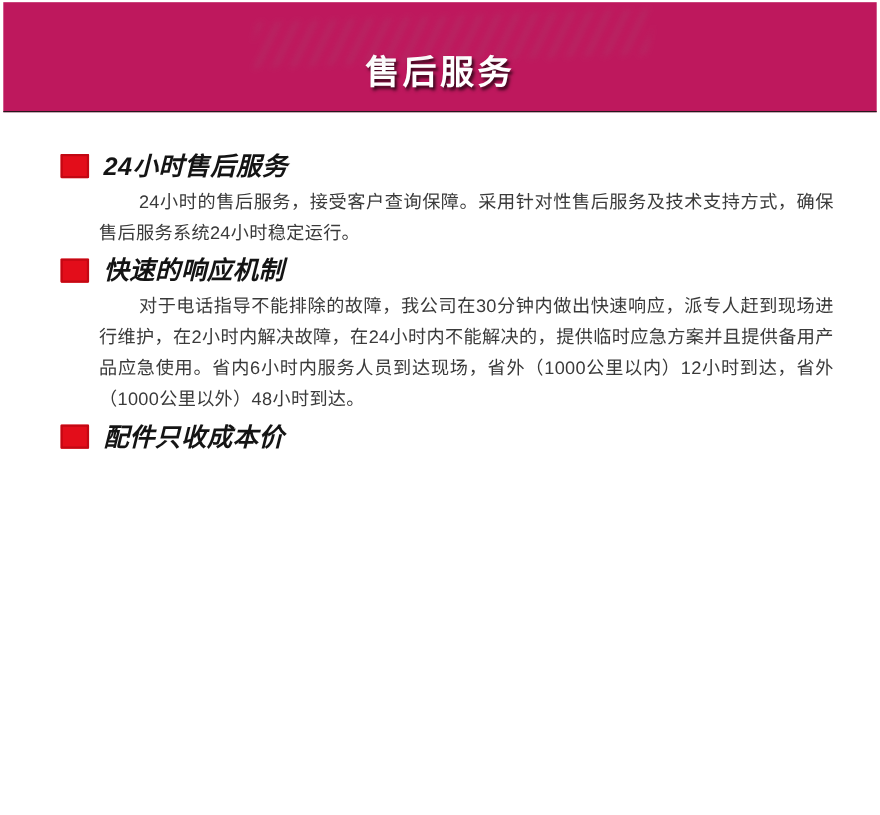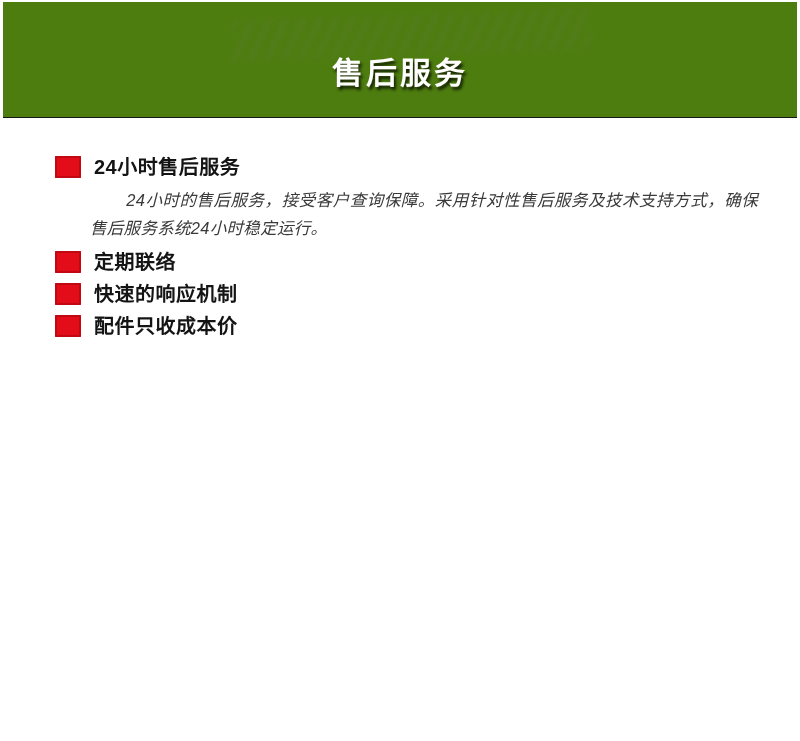--- a/index.html
+++ b/index.html
@@ -16,22 +16,22 @@
     width: 800px;
     min-height: 741px;
     background: #ffffff;
     overflow: hidden;
   }
 
   
   .banner {
     position: relative;
     margin: 2px 3px 0 3px;
-    height: 116px;
-    background: #4d7c0f;
+    height: 100px;
+    background: #be185d;
     display: flex;
     align-items: center;
     justify-content: center;
     overflow: hidden;
     border-bottom: 1px solid #171717;
   }
   .banner .watermark {
     position: absolute;
     left: 228px;
     top: 12px;
@@ -69,35 +69,35 @@
     display: inline-block;
     width: 26px;
     height: 22px;
     background: #e30d1a;
     box-shadow: inset 0 0 0 2px #c20813;
     border-radius: 1px;
     margin-right: 13px;
     flex: 0 0 auto;
   }
   .sec-head h2 {
-    font-size: 20px;
+    font-size: 23px;
     font-weight: 700;
     color: #141414;
     letter-spacing: 0.5px;
     line-height: 24px;
+    font-style: italic;
   }
   .section p {
     margin: 7px 0 0 35px;
     font-size: 16.5px;
     line-height: 28px;
     letter-spacing: 0.3px;
     text-indent: 2.2em;
     color: #3a3a3a;
     text-align: justify;
-    font-style: italic;
   }
 </style>
 </head>
 <body>
 
 <div class="page">
 
   <header class="banner">
     <div class="watermark"></div>
     <h1>售后服务</h1>
@@ -107,31 +107,28 @@
 
     <section class="section">
       <div class="sec-head">
         <span class="bullet"></span>
         <h2>24小时售后服务</h2>
       </div>
       <p>24小时的售后服务，接受客户查询保障。采用针对性售后服务及技术支持方式，确保售后服务系统24小时稳定运行。</p>
     </section>
 
     <section class="section">
-      <div class="sec-head">
-        <span class="bullet"></span>
-        <h2>定期联络</h2>
-      </div>
     </section>
 
     <section class="section">
       <div class="sec-head">
         <span class="bullet"></span>
         <h2>快速的响应机制</h2>
       </div>
+      <p>对于电话指导不能排除的故障，我公司在30分钟内做出快速响应，派专人赶到现场进行维护，在2小时内解决故障，在24小时内不能解决的，提供临时应急方案并且提供备用产品应急使用。省内6小时内服务人员到达现场，省外（1000公里以内）12小时到达，省外（1000公里以外）48小时到达。</p>
     </section>
 
     <section class="section">
       <div class="sec-head">
         <span class="bullet"></span>
         <h2>配件只收成本价</h2>
       </div>
     </section>
 
   </main>

